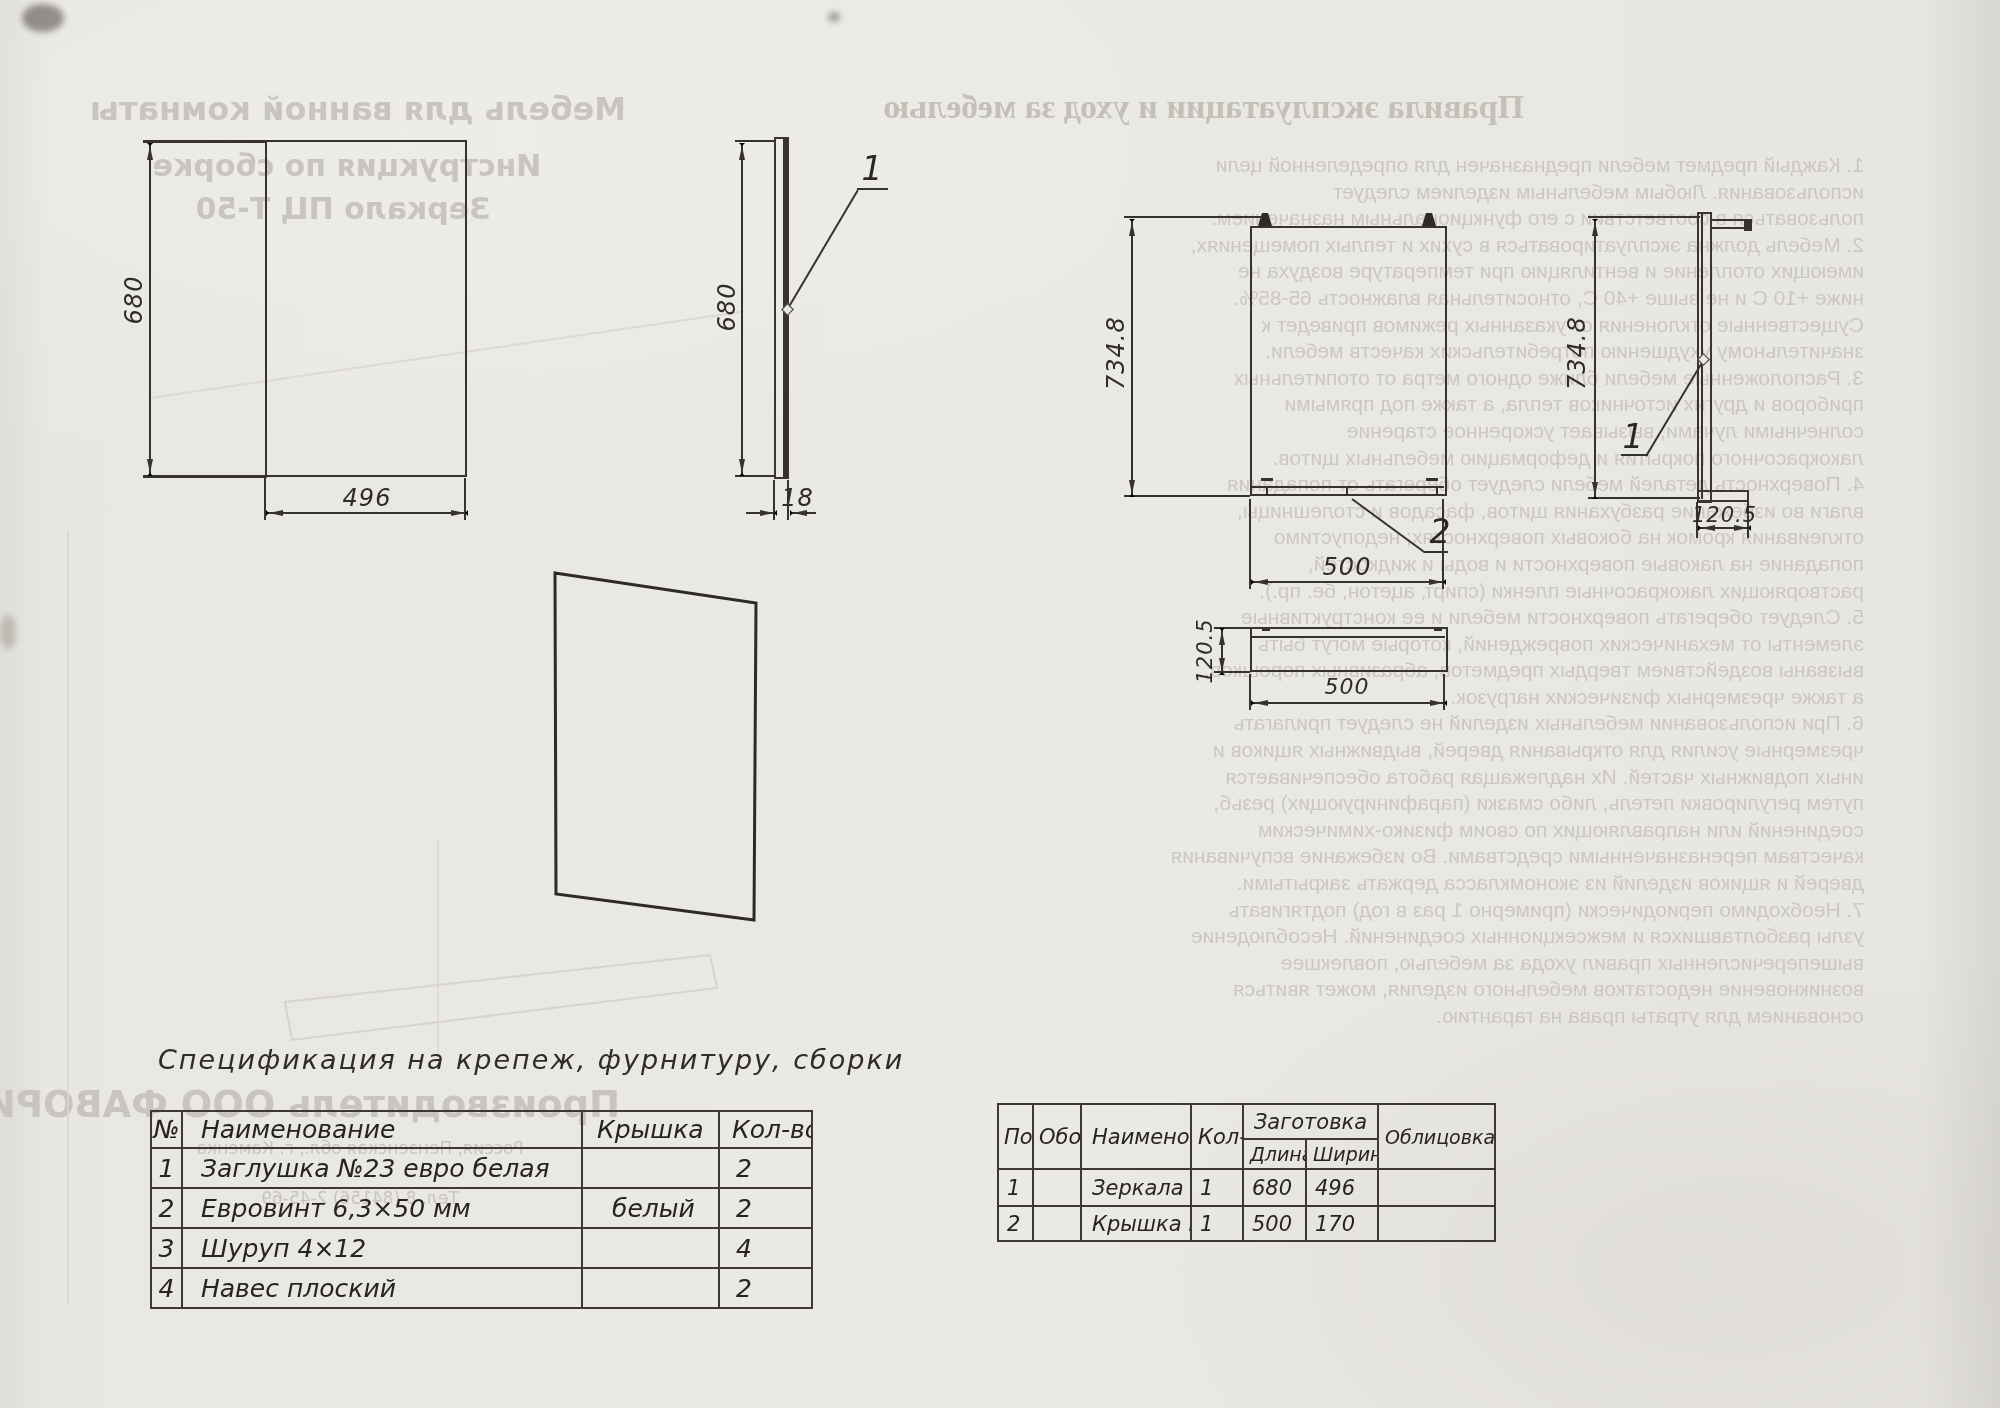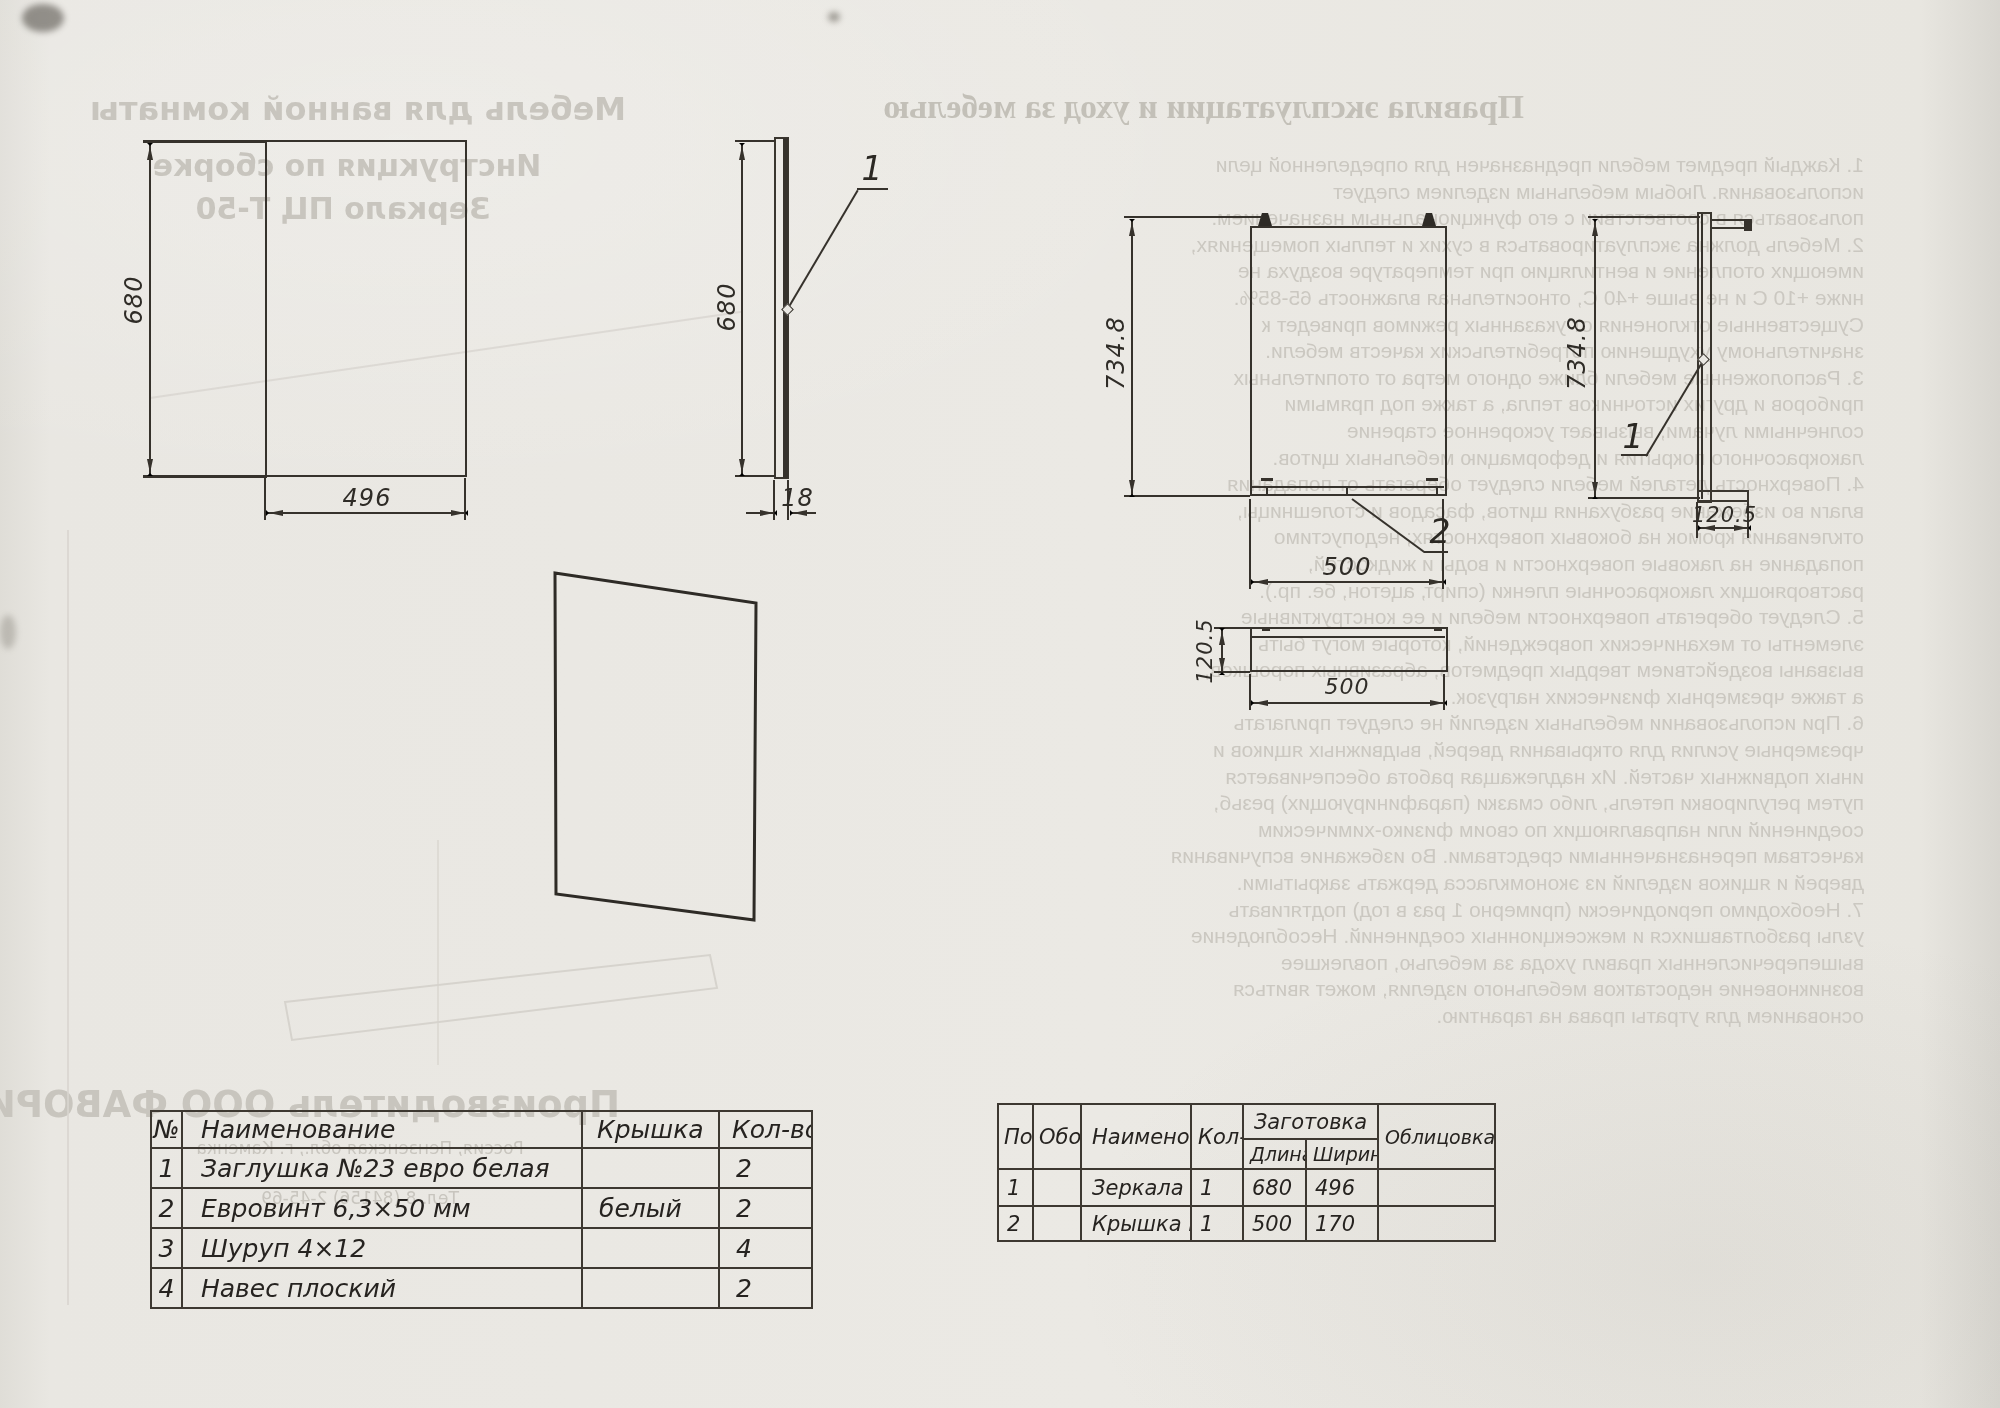--- a/index.html
+++ b/index.html
@@ -210,20 +210,21 @@
     <div class="ar ar-dn" style="left:1218.5px;top:658px;"></div>
     <div class="dimtxt rot90" style="left:1172px;top:639px;width:66px;font-size:21px;">120.5</div>
     <div class="ln" style="left:1249px;top:674px;width:2px;height:36px;"></div>
     <div class="ln" style="left:1443px;top:674px;width:2px;height:36px;"></div>
     <div class="ln" style="left:1250px;top:702px;width:195px;height:2px;"></div>
     <div class="ar ar-lf" style="left:1251px;top:699.5px;"></div>
     <div class="ar ar-rt" style="left:1430px;top:699.5px;"></div>
     <div class="dimtxt" style="left:1297px;top:674px;width:100px;font-size:22px;">500</div>
   </div>
 
+  <div class="dimtxt" style="left:158px;top:1044px;width:660px;font-size:27px;letter-spacing:2px;">Спецификация на крепеж, фурнитуру, сборки</div>
   <table class="spec" style="left:150px;top:1110px;width:661px;font-size:25px;">
     <colgroup>
         <col style="width:31px">
         <col style="width:400px">
         <col style="width:137px">
         <col style="width:93px">
       </colgroup>
     <tbody>
         <tr style="height:37px">
       <th style="text-align:center;">№</th>
@@ -233,21 +234,21 @@
     </tr>
     <tr style="height:40px">
       <td style="text-align:center;">1</td>
       <td style="padding-left:18px;">Заглушка №23 евро белая</td>
       <td style="padding-left:14px;"></td>
       <td style="padding-left:16px;">2</td>
     </tr>
     <tr style="height:40px">
       <td style="text-align:center;">2</td>
       <td style="padding-left:18px;">Евровинт 6,3×50 мм</td>
-      <td style="padding-left:16px;margin-left:40px;">белый</td>
+      <td style="padding-left:29px;margin-left:40px;">белый</td>
       <td style="padding-left:16px;">2</td>
     </tr>
     <tr style="height:40px">
       <td style="text-align:center;">3</td>
       <td style="padding-left:18px;">Шуруп 4×12</td>
       <td style="padding-left:14px;"></td>
       <td style="padding-left:16px;">4</td>
     </tr>
     <tr style="height:40px">
       <td style="text-align:center;">4</td>

